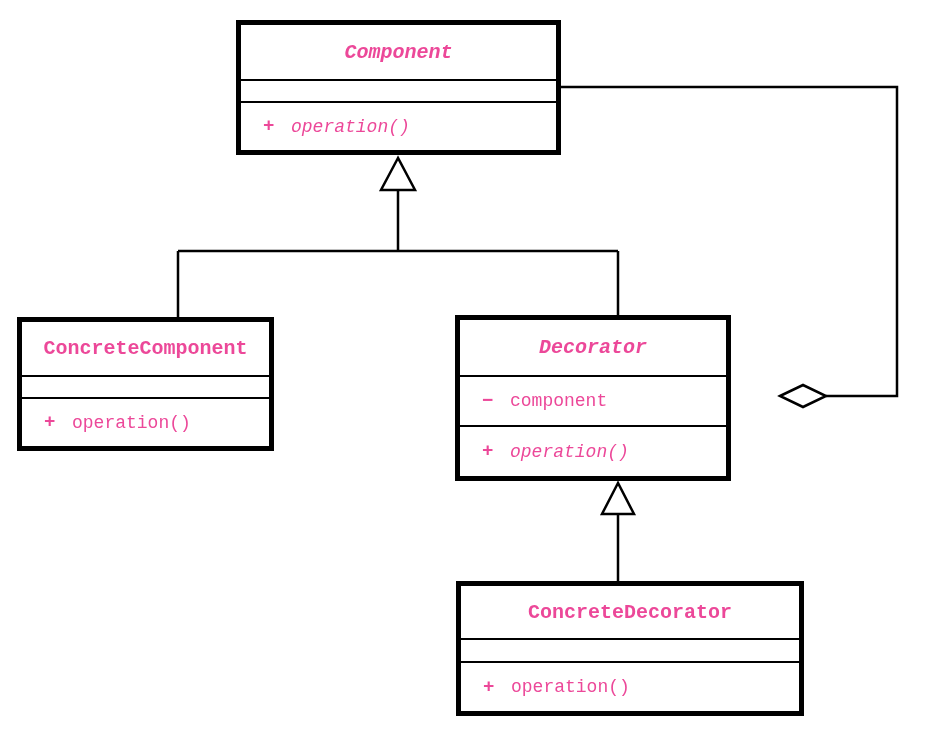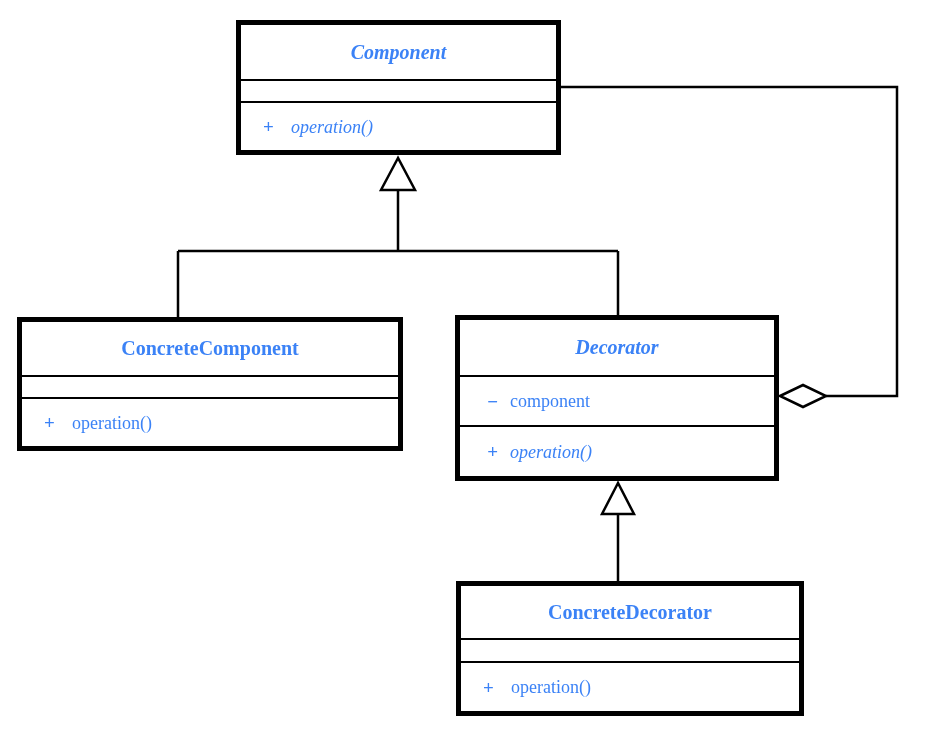--- a/index.html
+++ b/index.html
@@ -1,22 +1,22 @@
 <!DOCTYPE html>
 <html><head>
 <meta charset="utf-8">
 <style>
   html, body { margin: 0; padding: 0; background: #ffffff; }
   .canvas {
     position: relative;
     width: 931px;
     height: 753px;
     background: #ffffff;
-    font-family: Liberation Serif, serif;
-    color: #3b82f6;
+    font-family: Liberation Mono, monospace;
+    color: #ec4899;
     overflow: hidden;
   }
   .connectors {
     position: absolute;
     left: 0; top: 0;
     width: 931px; height: 753px;
   }
   .uml-class {
     position: absolute;
     box-sizing: border-box;
@@ -53,24 +53,24 @@
     font-size: 19px;
     width: 16px;
     margin-right: 12px;
   }
   .member .sig.italic { font-style: italic; }
 
   
   .box-component        { left: 236px; top: 20px;  width: 325px; height: 135px; }
   .box-component .title        { height: 54px; }
   .box-component .attrs        { height: 20px; }
-  .box-concretecomponent{ left: 17px;  top: 317px; width: 386px; height: 134px; }
+  .box-concretecomponent{ left: 17px;  top: 317px; width: 257px; height: 134px; }
   .box-concretecomponent .title{ height: 53px; }
   .box-concretecomponent .attrs{ height: 20px; }
-  .box-decorator        { left: 455px; top: 315px; width: 324px; height: 166px; text-align: right; }
+  .box-decorator        { left: 455px; top: 315px; width: 276px; height: 166px; }
   .box-decorator .title        { height: 55px; }
   .box-decorator .attrs        { height: 48px; }
   .box-concretedecorator{ left: 456px; top: 581px; width: 348px; height: 135px; }
   .box-concretedecorator .title{ height: 52px; }
   .box-concretedecorator .attrs{ height: 21px; }
 </style>
 </head>
 <body>
 
 <div class="canvas">

